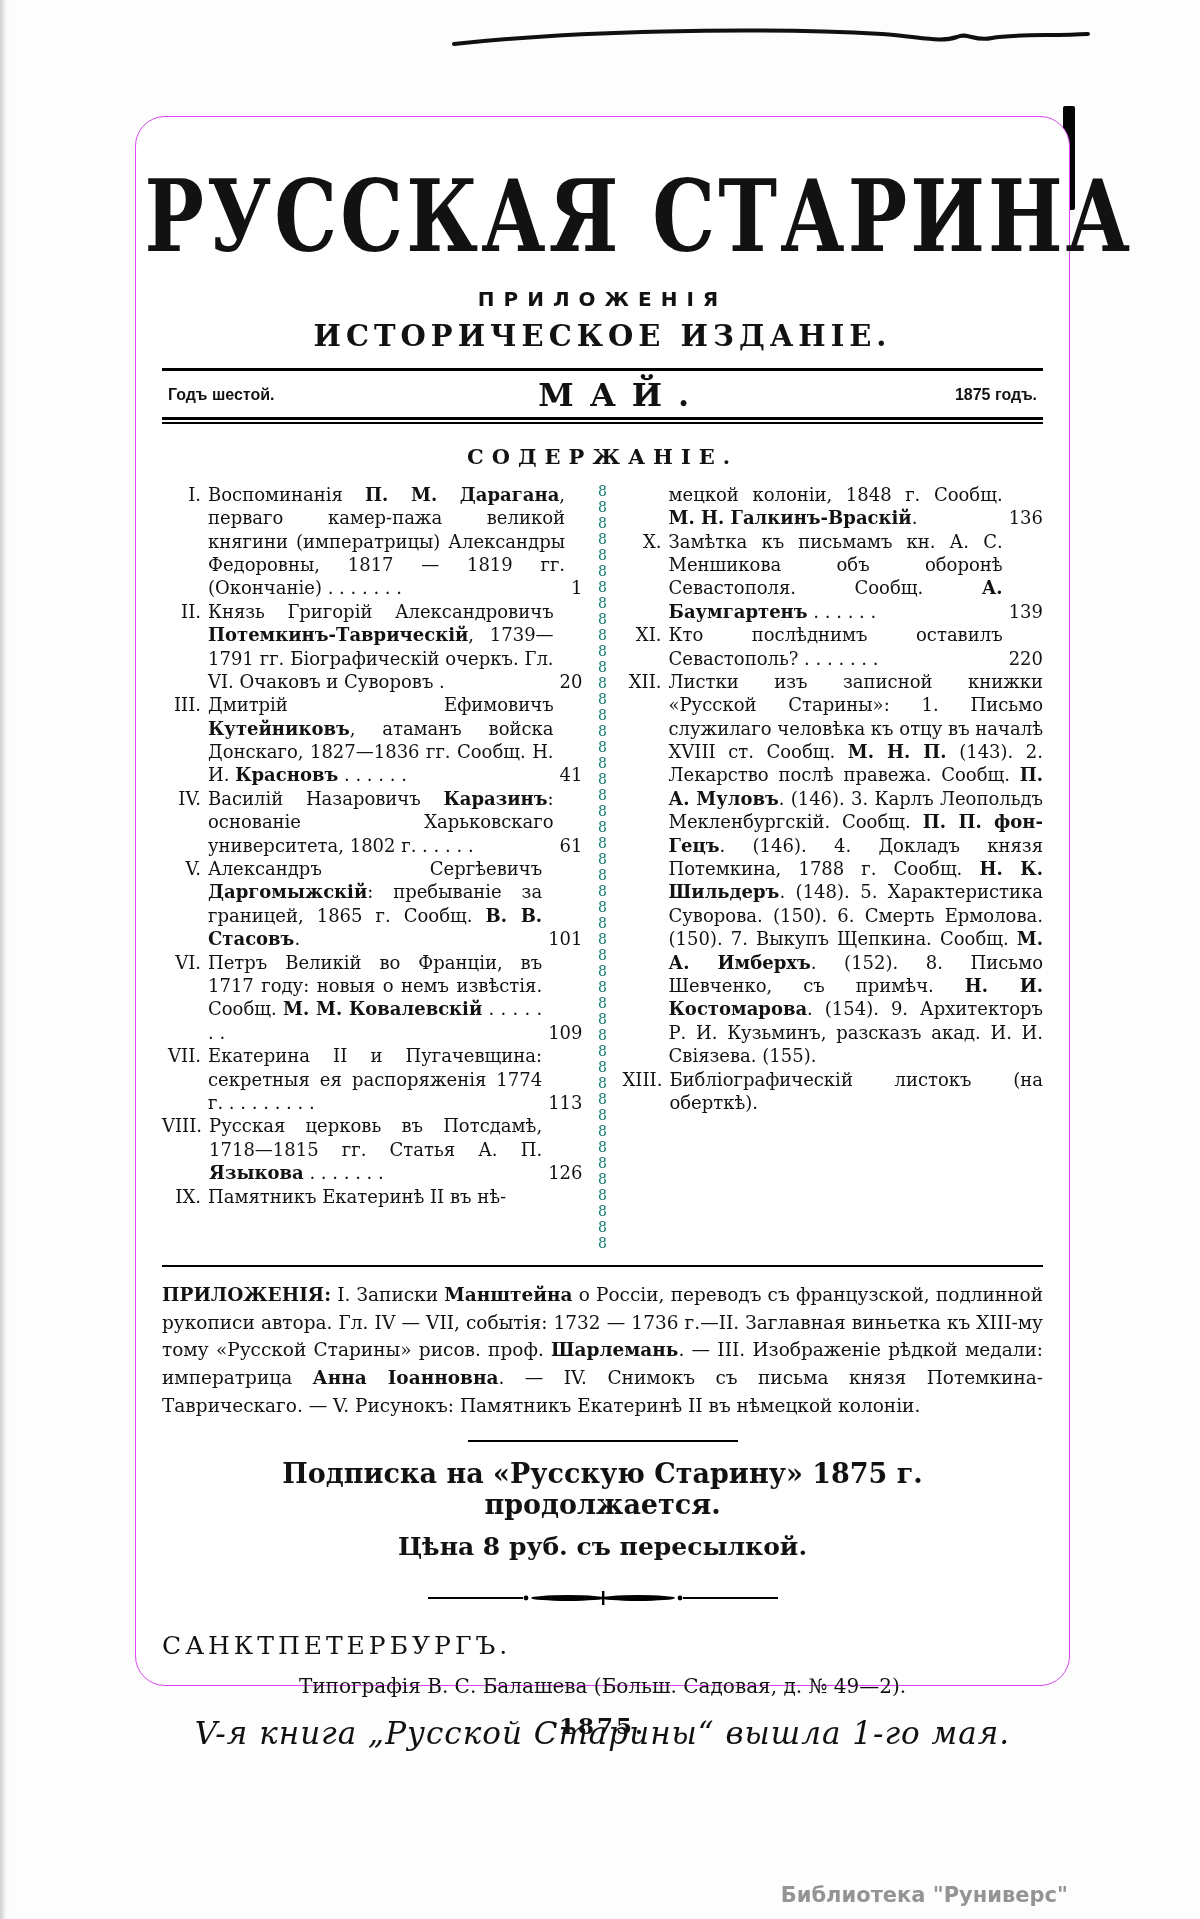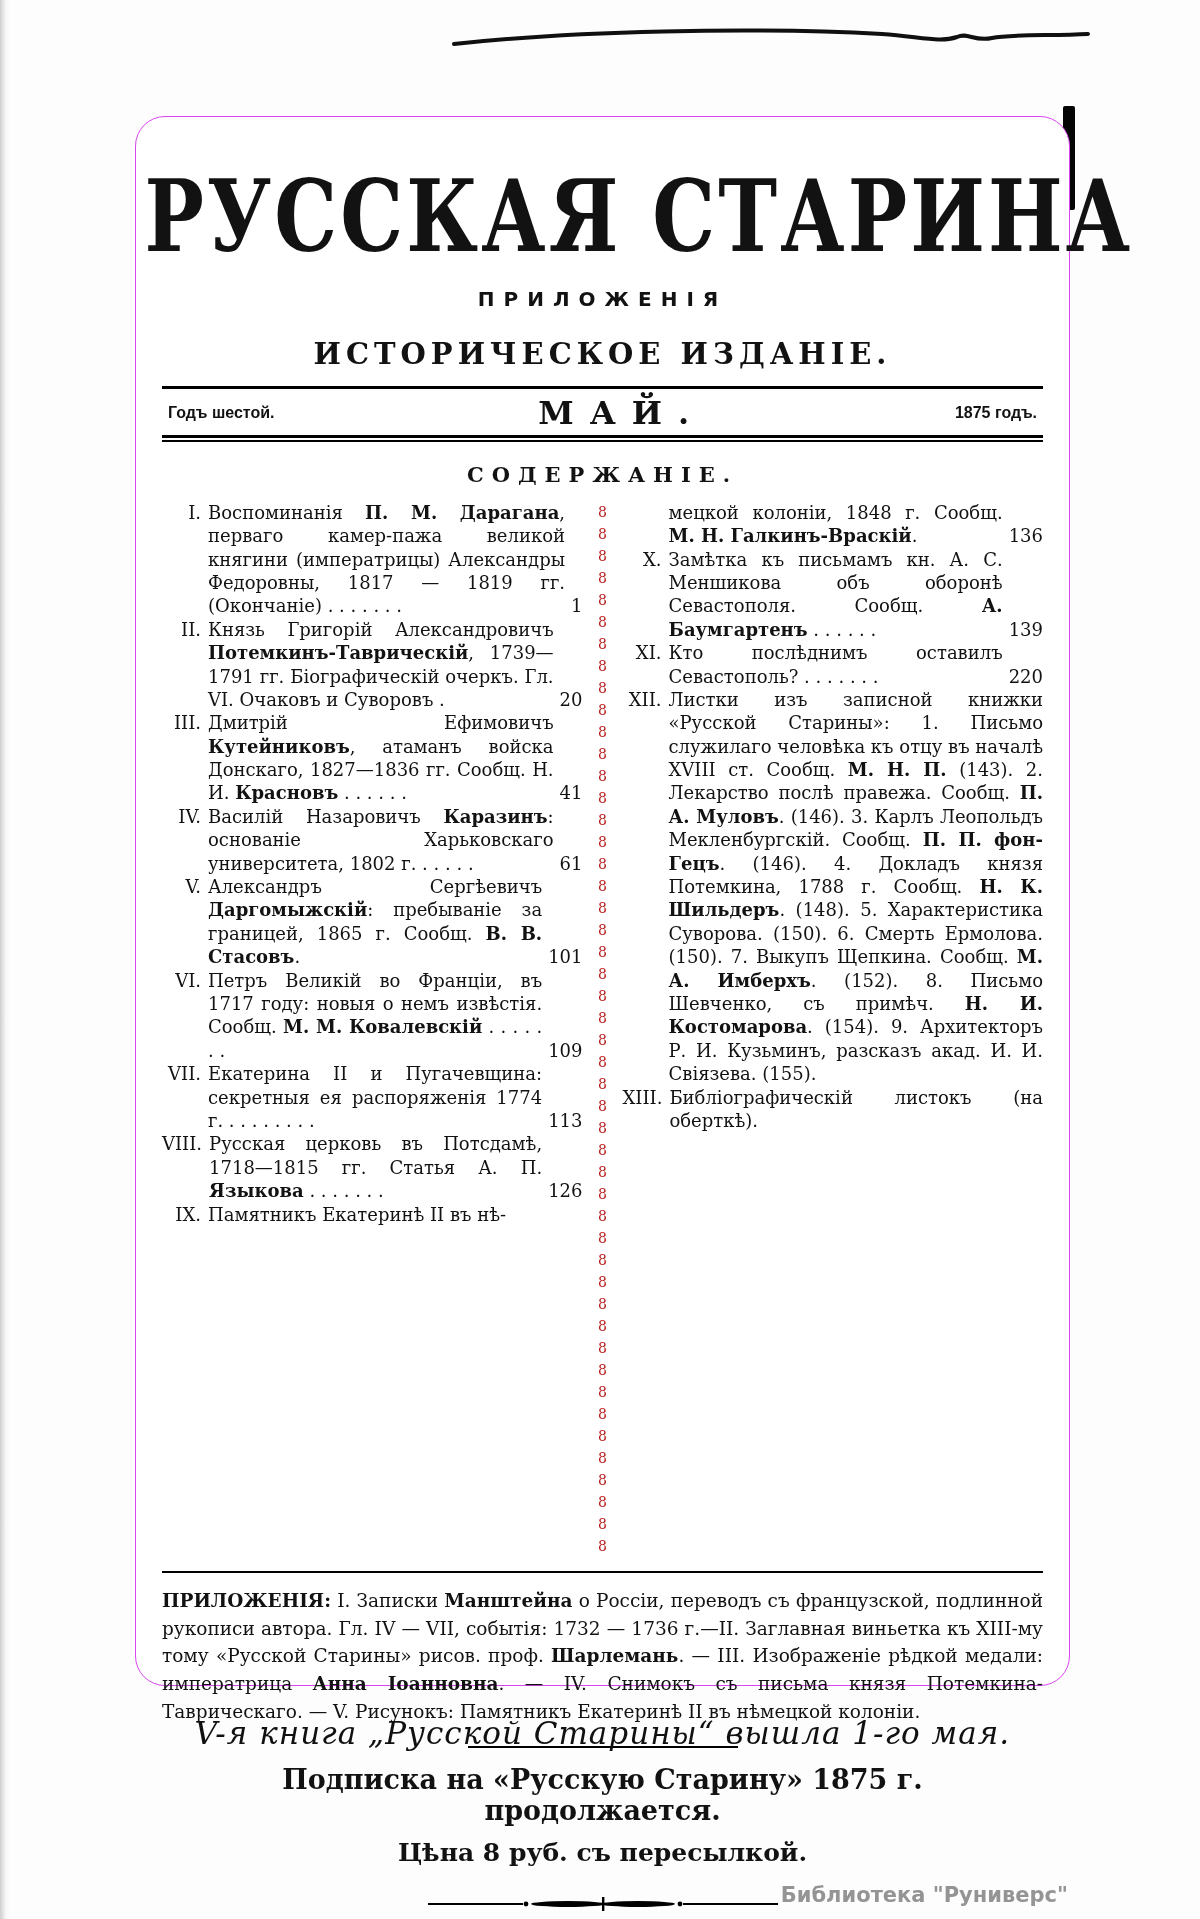--- a/index.html
+++ b/index.html
@@ -31,21 +31,21 @@
     text-align:center; font-weight:bold; font-size:76px; line-height:1.05;
     letter-spacing:3px; white-space:nowrap;
     transform:scale(1.04,1.3); transform-origin:center;
     margin-top:40px; margin-bottom:30px;
   }
   .subtitle-top{
     text-align:center; font-family:"DejaVu Sans", sans-serif; font-weight:bold;
     font-size:20px; letter-spacing:9px; margin-top:24px;
   }
   .subtitle-bottom{
-    text-align:center; font-weight:bold; font-size:29px; letter-spacing:5px; margin-top:26px;
+    text-align:center; font-weight:bold; font-size:29px; letter-spacing:5px; margin-top:8px;
   }
   .rule-top{ border-top:3px solid #000; margin-top:15px; }
   .year-bar{ display:flex; justify-content:space-between; align-items:center; padding:5px 6px 3px 6px; }
   .edition-label, .year-label{
     font-family:"Liberation Sans", sans-serif; font-weight:bold; font-size:16px;
   }
   .month-label{ font-weight:bold; font-size:32px; letter-spacing:16px; padding-left:14px; }
   .rule-double{ height:7px; border-top:3px solid #000; border-bottom:2px solid #000; }
 
   .contents-heading{
@@ -57,21 +57,21 @@
     display:grid; grid-template-columns:1fr 24px 1fr; column-gap:8px;
     font-size:18px; line-height:1.3;
   }
   .toc-entry{ display:flex; align-items:flex-start; }
   .toc-num{ flex:0 0 46px; text-align:right; padding-right:7px; }
   .toc-text{ flex:1; text-align:justify; }
   .toc-text b{ font-weight:bold; }
   .toc-page{ flex:0 0 auto; padding-left:6px; align-self:flex-end; }
   .chain{
     width:14px; margin:0 auto; overflow:hidden;
-    font-size:14px; line-height:22px; word-break:break-all; text-align:center; color:#b91c1c;
+    font-size:14px; line-height:16px; word-break:break-all; text-align:center; color:#0f766e;
   }
 
   .hr-full{ border:none; border-top:2px solid #000; margin:14px 0 14px 0; }
   .appendices{ text-align:justify; font-size:18.5px; line-height:1.5; }
   .appendices b{ font-weight:bold; }
   .hr-short{ border:none; border-top:2px solid #000; width:270px; margin:20px auto 16px auto; }
 
   .subscription-line1{ text-align:center; font-weight:bold; font-size:27px; margin-top:6px; }
   .subscription-line2{ text-align:center; font-weight:bold; font-size:25px; margin-top:12px; }
 

